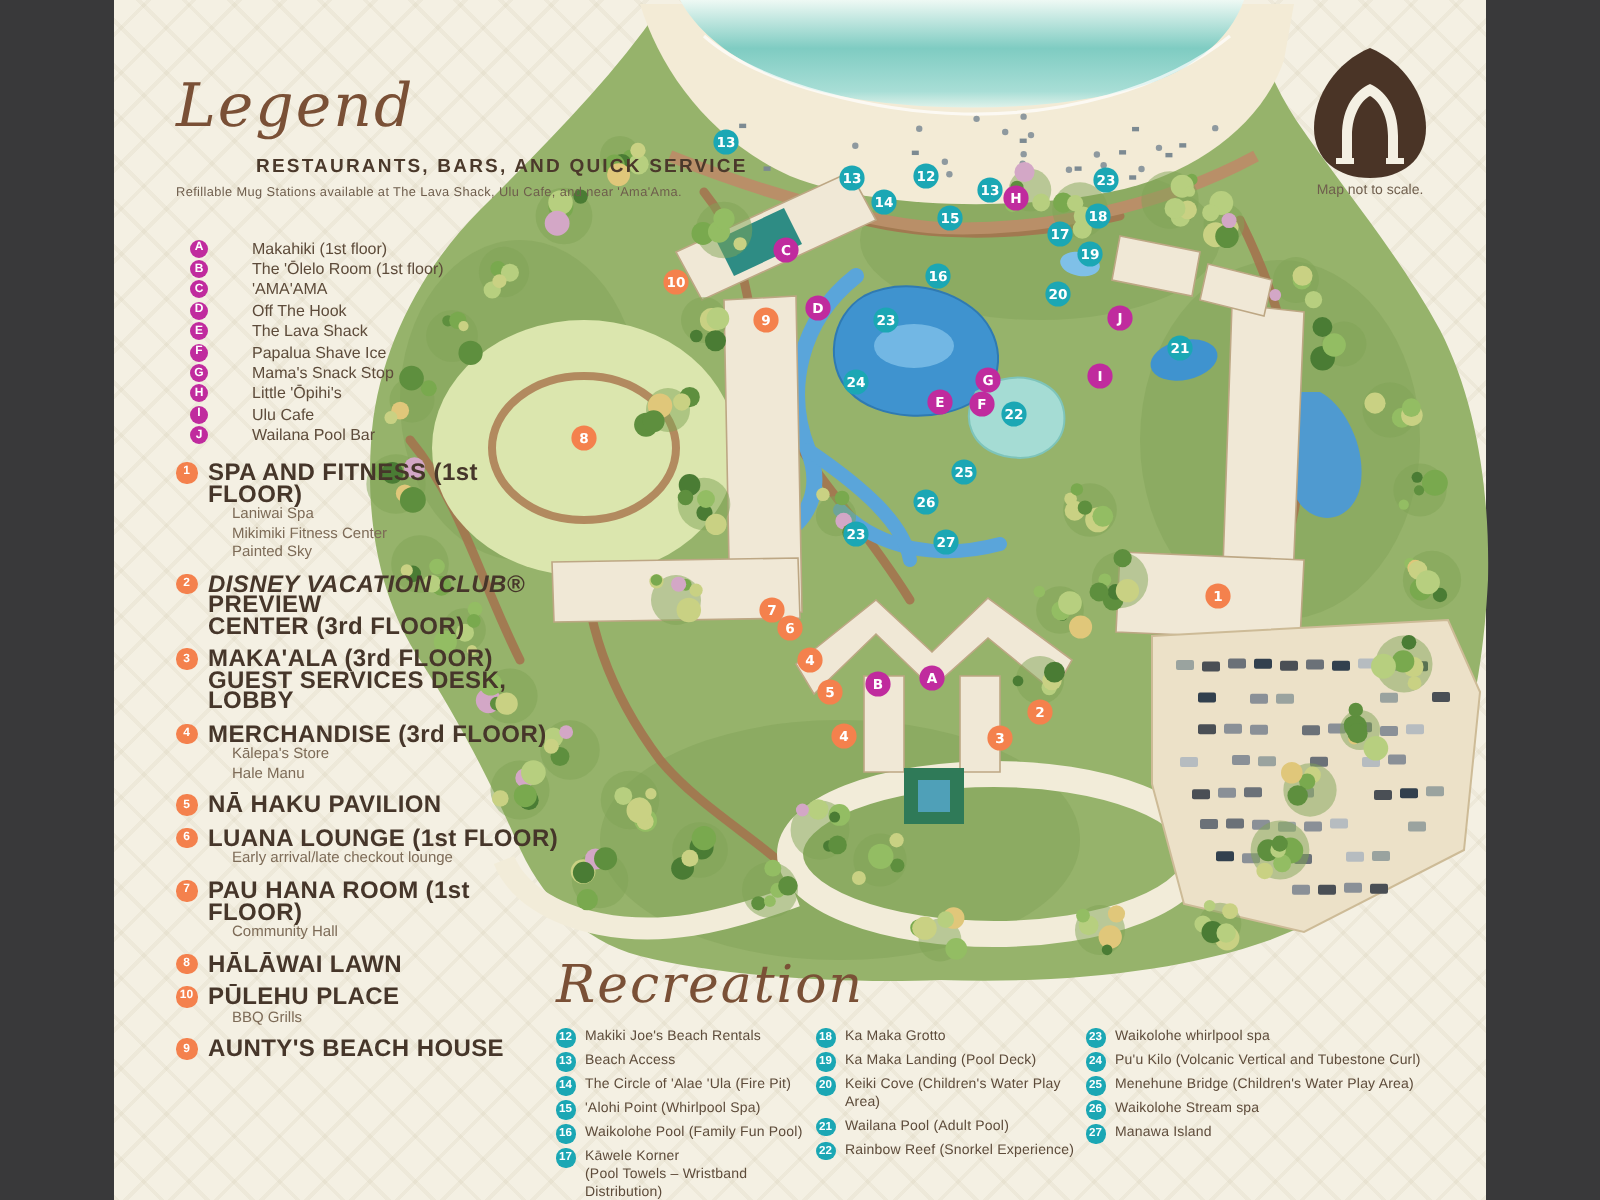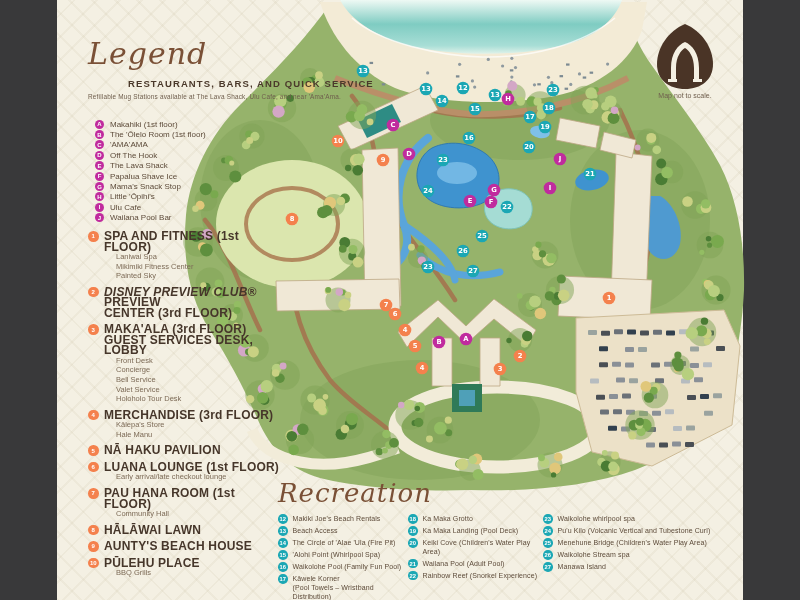--- a/index.html
+++ b/index.html
@@ -22,21 +22,21 @@
     color:#7a5036;letter-spacing:1px;
   }
   #legend-title{left:88px;top:36px;font-size:30px;}
   #rec-title{left:278px;top:478px;font-size:26px;}
   #section-title{
     left:88px;top:78px;font-size:9.5px;font-weight:bold;letter-spacing:1.1px;
     color:#4b392b;white-space:nowrap;padding-left:40px;
   }
   #section-note{left:88px;top:93px;font-size:6.4px;color:#6e5d4c;white-space:nowrap;letter-spacing:.2px;}
   #restaurant-list{left:95px;top:119px;}
-  .r-row{display:flex;align-items:center;gap:6px;height:10.4px;}
+  .r-row{display:flex;align-items:center;gap:22px;height:10.4px;}
   .badge{
     border-radius:50%;color:#fff;font-weight:bold;flex:none;
     display:flex;align-items:center;justify-content:center;
   }
   .r-badge{width:9px;height:9px;font-size:6px;}
   .r-label{font-size:8px;color:#5d4b3a;white-space:nowrap;}
   #facility-list{left:88px;top:231px;width:192px;}
   .fac{position:relative;padding-left:16px;margin-bottom:6px;}
   .fac-badge{position:absolute;left:0;top:0;width:10.5px;height:10.5px;font-size:6px;}
   .fac-title{font-size:12px;font-weight:bold;color:#46362a;line-height:10.5px;white-space:pre-line;letter-spacing:.2px;}
@@ -694,34 +694,27 @@
       <span class="badge fac-badge" style="background: rgb(244, 129, 77);">1</span>
       <div class="fac-title">SPA AND FITNESS (1st FLOOR)</div>
       <div class="fac-subs">
         <div class="fac-sub">Laniwai Spa</div>
         <div class="fac-sub">Mikimiki Fitness Center</div>
         <div class="fac-sub">Painted Sky</div>
       </div>
     </div>
     <div class="fac">
       <span class="badge fac-badge" style="background: rgb(244, 129, 77);">2</span>
-      <div class="fac-title"><em>DISNEY PREVIEW CLUB® </em>PREVIEW
+      <div class="fac-title"><em>DISNEY VACATION CLUB® </em>PREVIEW
 CENTER (3rd FLOOR)</div>
     </div>
     <div class="fac">
       <span class="badge fac-badge" style="background: rgb(244, 129, 77);">3</span>
       <div class="fac-title">MAKA'ALA (3rd FLOOR)
 GUEST SERVICES DESK, LOBBY</div>
-      <div class="fac-subs">
-        <div class="fac-sub">Front Desk</div>
-        <div class="fac-sub">Concierge</div>
-        <div class="fac-sub">Bell Service</div>
-        <div class="fac-sub">Valet Service</div>
-        <div class="fac-sub">Holoholo Tour Desk</div>
-      </div>
     </div>
     <div class="fac">
       <span class="badge fac-badge" style="background: rgb(244, 129, 77);">4</span>
       <div class="fac-title">MERCHANDISE (3rd FLOOR)</div>
       <div class="fac-subs">
         <div class="fac-sub">Kālepa's Store</div>
         <div class="fac-sub">Hale Manu</div>
       </div>
     </div>
     <div class="fac">
@@ -740,30 +733,30 @@
       <div class="fac-title">PAU HANA ROOM (1st FLOOR)</div>
       <div class="fac-subs">
         <div class="fac-sub">Community Hall</div>
       </div>
     </div>
     <div class="fac">
       <span class="badge fac-badge" style="background: rgb(244, 129, 77);">8</span>
       <div class="fac-title">HĀLĀWAI LAWN</div>
     </div>
     <div class="fac">
-      <span class="badge fac-badge" style="background: rgb(244, 129, 77);">9</span>
-      <div class="fac-title">AUNTY'S BEACH HOUSE</div>
-    </div>
-    <div class="fac">
       <span class="badge fac-badge" style="background: rgb(244, 129, 77);">10</span>
       <div class="fac-title">PŪLEHU PLACE</div>
       <div class="fac-subs">
         <div class="fac-sub">BBQ Grills</div>
       </div>
     </div>
+    <div class="fac">
+      <span class="badge fac-badge" style="background: rgb(244, 129, 77);">9</span>
+      <div class="fac-title">AUNTY'S BEACH HOUSE</div>
+    </div>
   </div>
 
 <div id="rec-title" class="abs script-title">Recreation</div>
 <div id="rec-cols" class="abs">
     <div class="rec-col" style="width: 130px;">
       <div class="rec-item">
         <span class="badge rec-badge" style="background: rgb(27, 167, 180);">12</span>
         <span class="rec-label">Makiki Joe's Beach Rentals</span>
       </div>
       <div class="rec-item">

